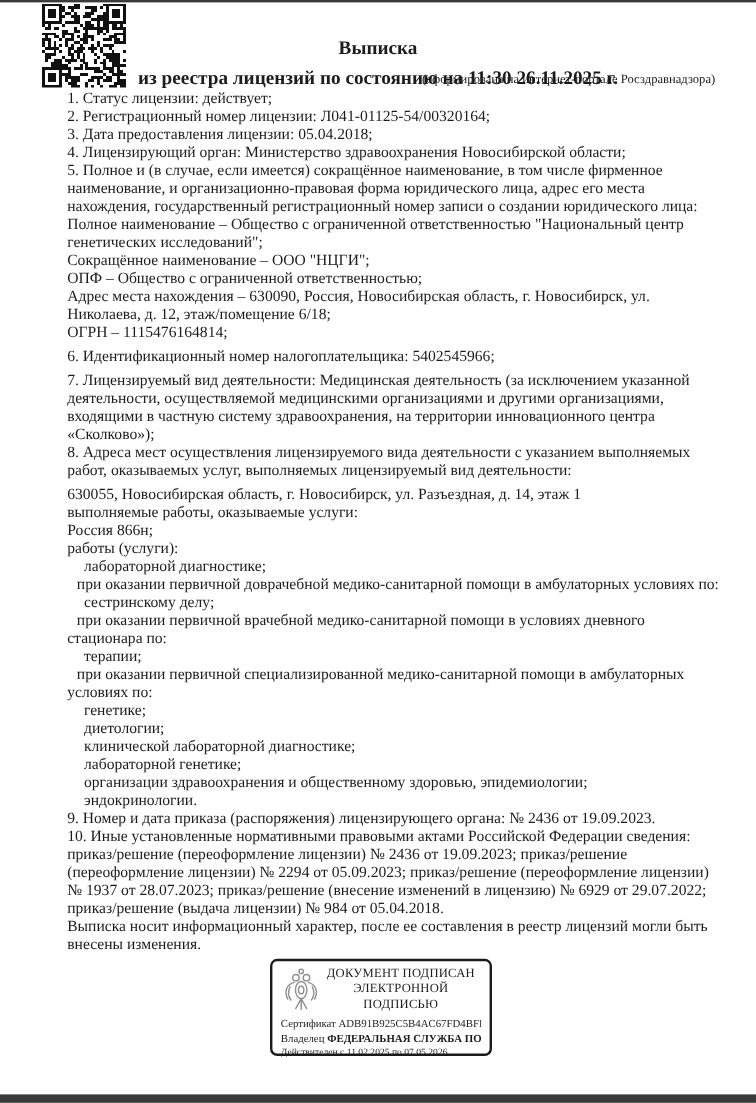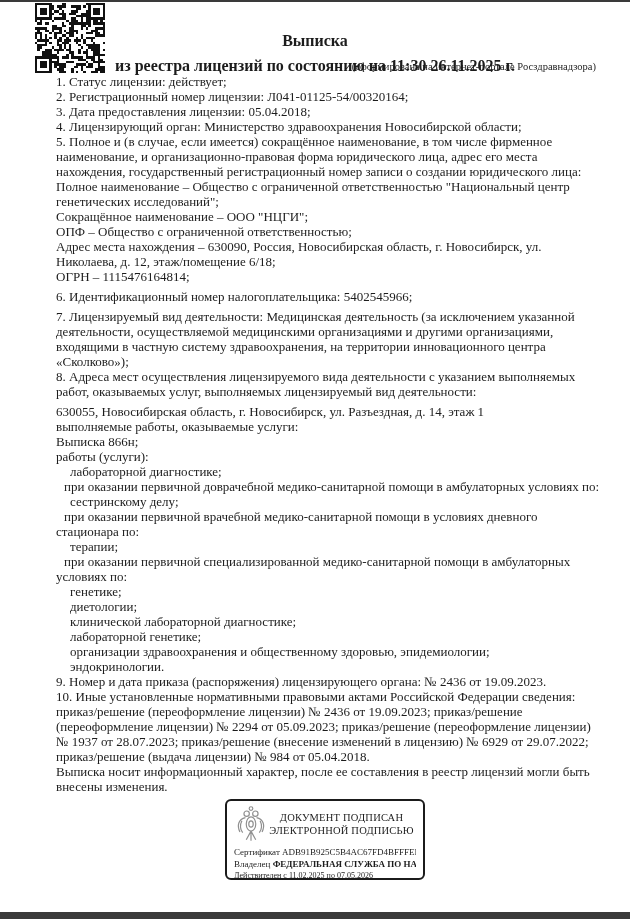--- a/index.html
+++ b/index.html
@@ -20,21 +20,21 @@
   .header .title { margin-bottom:5px;margin-top:20px; }
 
   .note { position:absolute; top:61px; right:34px; font-size:10.5px; }
 
   .doc-body { position:absolute; top:74px; left:56px; font-size:13px; }
   .line { line-height:15px; white-space:nowrap; }
   .line.ind1 { padding-left:8px; }
   .line.ind2 { padding-left:14px; }
   .line.gap { margin-top:5px; }
 
-  .stamp { position:absolute; left:225px; top:799px; width:200px; height:81px;
+  .stamp { position:absolute; left:225px; top:799px; width:185px; height:81px;
            border:2px solid #1b1b1b; border-radius:6px; background:#fff;
            padding:4px 7px 3px 7px; }
   .stamp-top { display:flex; align-items:center; }
   .emblem { width:32px; height:38px; flex:0 0 auto; margin-left:1px; }
   .stamp-title { flex:1; text-align:center; font-size:10.5px; line-height:13px;
                  letter-spacing:.2px; }
   .stamp-lines { margin-top:4px; font-size:9px; line-height:11.5px; }
   .stamp-line { white-space:nowrap; overflow:hidden; }
   .stamp-line.validity { font-size:8px; }
   .owner-value { font-weight:bold; }
@@ -513,21 +513,21 @@
     <div class="line ind0">ОГРН – 1115476164814;</div>
     <div class="line ind0 gap">6. Идентификационный номер налогоплательщика: 5402545966;</div>
     <div class="line ind0 gap">7. Лицензируемый вид деятельности: Медицинская деятельность (за исключением указанной</div>
     <div class="line ind0">деятельности, осуществляемой медицинскими организациями и другими организациями,</div>
     <div class="line ind0">входящими в частную систему здравоохранения, на территории инновационного центра</div>
     <div class="line ind0">«Сколково»);</div>
     <div class="line ind0">8. Адреса мест осуществления лицензируемого вида деятельности с указанием выполняемых</div>
     <div class="line ind0">работ, оказываемых услуг, выполняемых лицензируемый вид деятельности:</div>
     <div class="line ind0 gap">630055, Новосибирская область, г. Новосибирск, ул. Разъездная, д. 14, этаж 1</div>
     <div class="line ind0">выполняемые работы, оказываемые услуги:</div>
-    <div class="line ind0">Выписка 866н;</div>
+    <div class="line ind0">Россия 866н;</div>
     <div class="line ind0">работы (услуги):</div>
     <div class="line ind2">лабораторной диагностике;</div>
     <div class="line ind1">при оказании первичной доврачебной медико-санитарной помощи в амбулаторных условиях по:</div>
     <div class="line ind2">сестринскому делу;</div>
     <div class="line ind1">при оказании первичной врачебной медико-санитарной помощи в условиях дневного</div>
     <div class="line ind0">стационара по:</div>
     <div class="line ind2">терапии;</div>
     <div class="line ind1">при оказании первичной специализированной медико-санитарной помощи в амбулаторных</div>
     <div class="line ind0">условиях по:</div>
     <div class="line ind2">генетике;</div>

